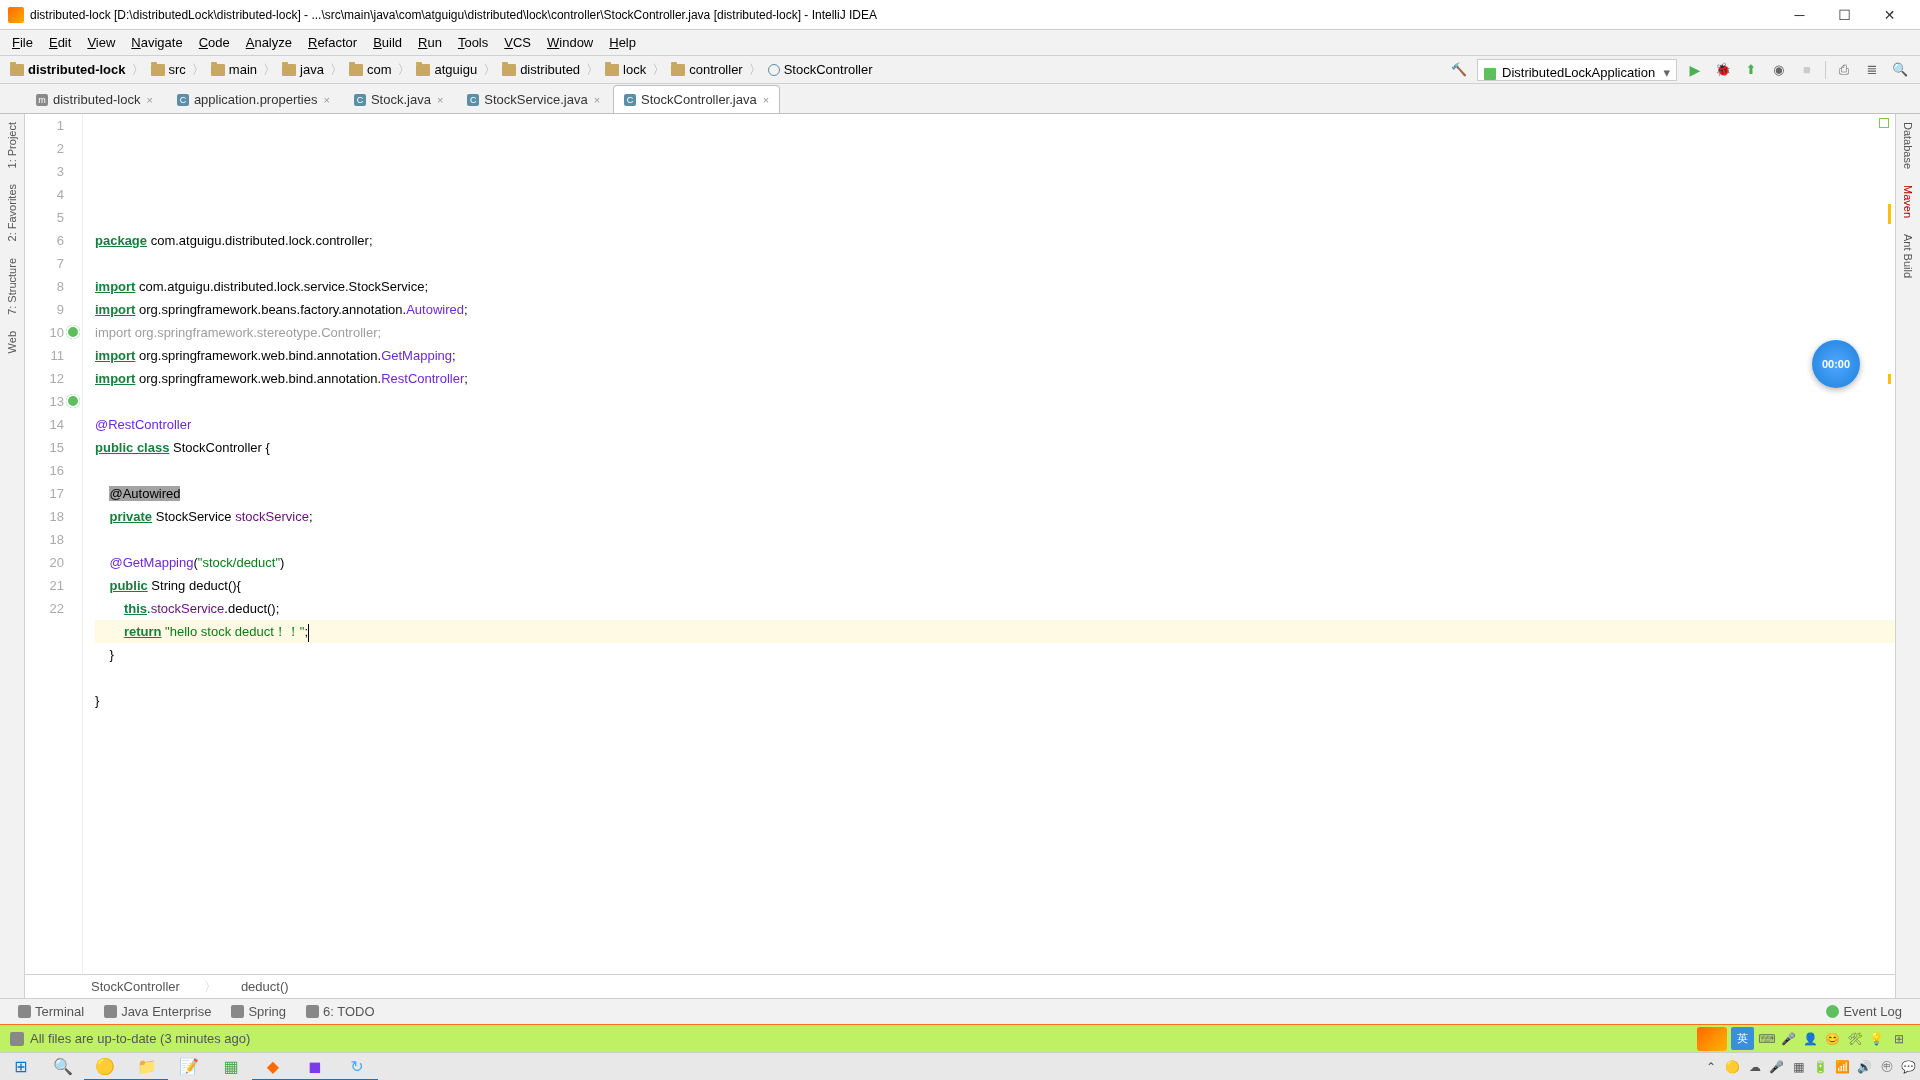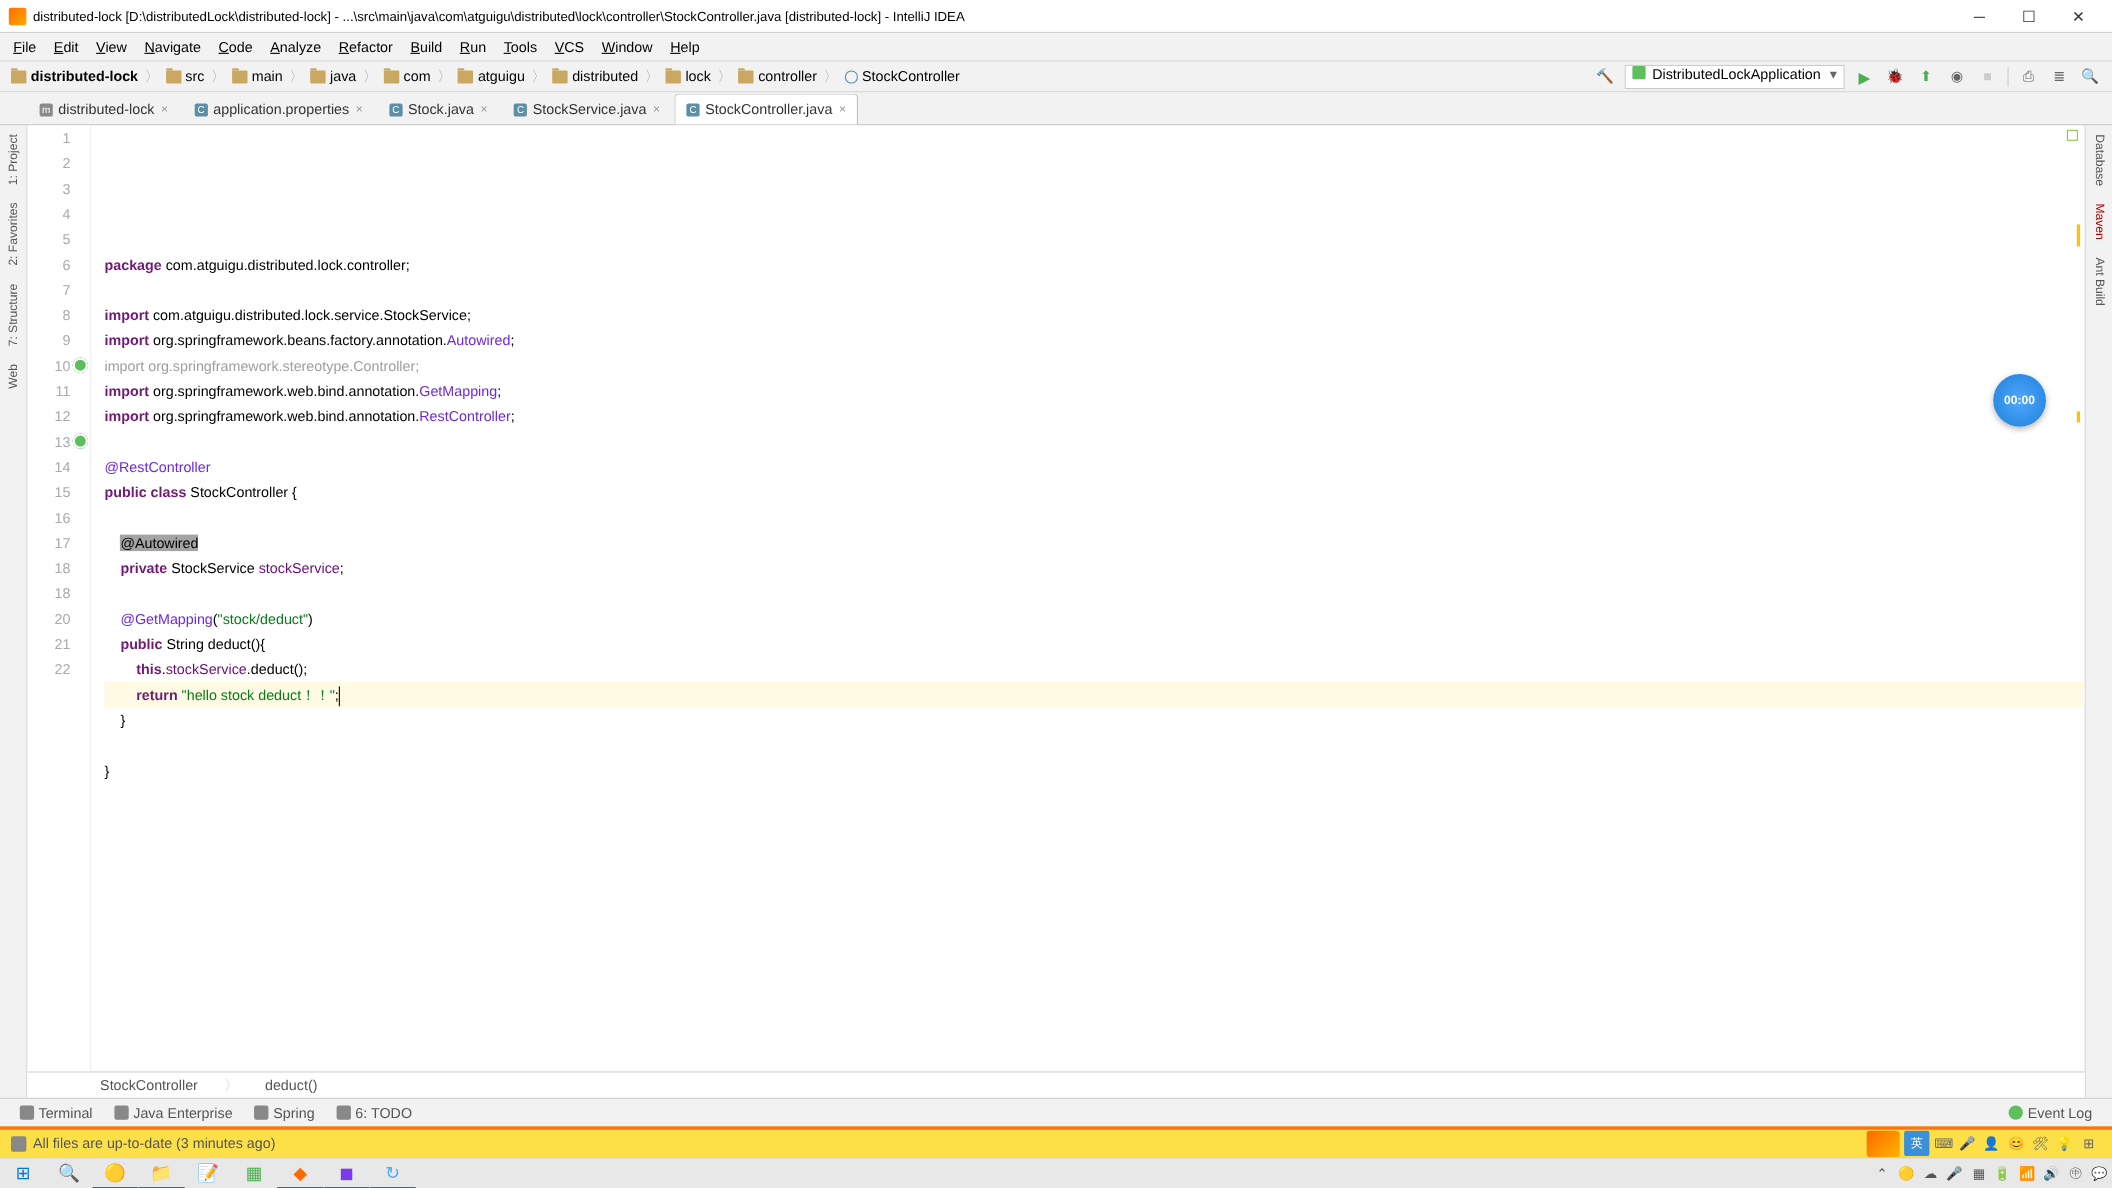--- a/index.html
+++ b/index.html
@@ -18,21 +18,21 @@
 
 
 .navbar { height:28px; background:#f2f2f2; display:flex; align-items:center; padding:0 6px; border-bottom:1px solid #d0d0d0; }
 .navbar .crumb { display:flex; align-items:center; padding:0 4px; color:#000; cursor:pointer; }
 .navbar .crumb .ficon { width:14px; height:12px; background:#c9a862; border-radius:1px; margin-right:4px; position:relative; }
 .navbar .crumb .ficon::before { content:""; position:absolute; top:-2px; left:0; width:6px; height:2px; background:#c9a862; border-radius:1px 1px 0 0; }
 .navbar .crumb .cicon { width:12px; height:12px; border:1.5px solid #5b8fa8; border-radius:50%; margin-right:4px; }
 .navbar .sep { color:#aaa; padding:0 2px; }
 .navbar .spacer { flex:1; }
 .navbar .tbtn { width:24px; height:22px; margin:0 2px; display:flex; align-items:center; justify-content:center; color:#666; }
-.navbar .runconf { width:200px; height:22px; border:1px solid #ccc; background:#fff; display:flex; align-items:flex-start; padding:0 6px; margin:0 4px; }
+.navbar .runconf { width:200px; height:22px; border:1px solid #ccc; background:#fff; display:flex; align-items:flex-end; padding:0 6px; margin:0 4px; }
 .navbar .play { color:#4caf50; font-size:14px; }
 .navbar .bug { color:#4caf50; font-size:13px; }
 
 
 .tabs { height:30px; background:#f2f2f2; display:flex; align-items:flex-end; padding-left:25px; border-bottom:1px solid #c0c0c0; }
 .tab { height:28px; padding:0 10px; display:flex; align-items:center; border:1px solid transparent; border-bottom:none; border-radius:4px 4px 0 0; margin-right:2px; color:#333; cursor:pointer; }
 .tab.active { background:#fff; border-color:#c0c0c0; }
 .tab .ticon { width:12px; height:12px; background:#5b8fa8; border-radius:2px; margin-right:5px; font-size:9px; color:#fff; text-align:center; line-height:12px; }
 .tab .ticon.m { background:#8a8a8a; }
 .tab .close { margin-left:6px; color:#999; font-size:11px; }
@@ -48,21 +48,21 @@
 
 
 .editor-wrap { position:absolute; left:25px; right:25px; top:114px; bottom:82px; background:#fff; display:flex; flex-direction:column; }
 .editor { flex:1; display:flex; font-family:Consolas,"Courier New",monospace; font-size:15px; line-height:23px; overflow:hidden; position:relative; }
 .gutter { width:58px; background:#fff; text-align:right; color:#aaa; padding-right:18px; border-right:1px solid #eee; }
 .gutter .ln { height:23px; position:relative; }
 .gutter .mark { position:absolute; right:-16px; top:4px; width:14px; height:14px; }
 .gutter .mark.spring { background:#5fbf5f; border-radius:50%; box-shadow:inset 0 0 0 2px #fff, inset 0 0 0 3px #5fbf5f; }
 .code { flex:1; padding-left:12px; white-space:pre; color:#000; position:relative; }
 .code .row { height:23px; }
-.kw { color:#701a75; font-weight:bold; }
+.kw { color:#15803d; font-weight:bold;text-decoration:underline; }
 .ann { color:#6d28d9; }
 .ann-hl { background:#a3a3a3; }
 .str { color:#067d17; }
 .unused { color:#9e9e9e; }
 .field { color:#660e7a; }
 .cursor { display:inline-block; width:1px; height:18px; background:#000; vertical-align:middle; animation:blink 1s infinite; }
 .current-line { background:#fffae3; }
 @keyframes blink { 50% { opacity:0; } }
 
 .crumbbar { height:24px; border-top:1px solid #d0d0d0; display:flex; align-items:center; padding-left:60px; gap:12px; color:#555; font-size:12px; background:#fff; }
@@ -72,21 +72,21 @@
 
 .timer { position:absolute; right:60px; top:340px; width:48px; height:48px; border-radius:50%; background:radial-gradient(circle,#4fa8ff,#1e7fd8); color:#fff; display:flex; align-items:center; justify-content:center; font-size:11px; font-weight:bold; box-shadow:0 2px 6px rgba(0,0,0,.3); }
 
 
 .bottomtabs { position:absolute; left:0; right:0; bottom:56px; height:26px; background:#f2f2f2; border-top:1px solid #d0d0d0; display:flex; align-items:center; padding:0 8px; }
 .bottomtabs .bt { padding:4px 10px; color:#555; font-size:12px; cursor:pointer; display:flex; align-items:center; gap:4px; }
 .bottomtabs .bt .bi { width:13px; height:13px; background:#888; border-radius:2px; }
 .bottomtabs .spacer { flex:1; }
 
 
-.statusbar { position:absolute; left:0; right:0; bottom:28px; height:28px; background:#fde047; border-top:3px solid #f97316; display:flex; align-items:center; padding:0 10px; font-size:12px; color:#555; }
+.statusbar { position:absolute; left:0; right:0; bottom:28px; height:28px; background:#bef264; border-top:1px solid #f97316; display:flex; align-items:center; padding:0 10px; font-size:12px; color:#555; }
 .statusbar .sicon { width:14px; height:14px; background:#888; border-radius:2px; margin-right:6px; }
 .statusbar .spacer { flex:1; }
 .statusbar .sitem { padding:0 8px;margin-top:40px; }
 .statusbar .ime { width:30px; height:24px; background:linear-gradient(135deg,#ff6a00,#ffb300); border-radius:3px; margin:0 2px; }
 .statusbar .ime2 { padding:4px 6px; background:#3a8fd8; color:#fff; border-radius:2px; margin:0 2px; font-size:11px; }
 .statusbar .tray { width:16px; height:16px; margin:0 3px; display:flex; align-items:center; justify-content:center; color:#666; font-size:12px; }
 
 
 .taskbar { position:absolute; left:0; right:0; bottom:0; height:28px; background:#e8e8e8; border-top:1px solid #ccc; display:flex; align-items:center; }
 .taskbar .tbico { width:42px; height:28px; display:flex; align-items:center; justify-content:center; font-size:16px; }

